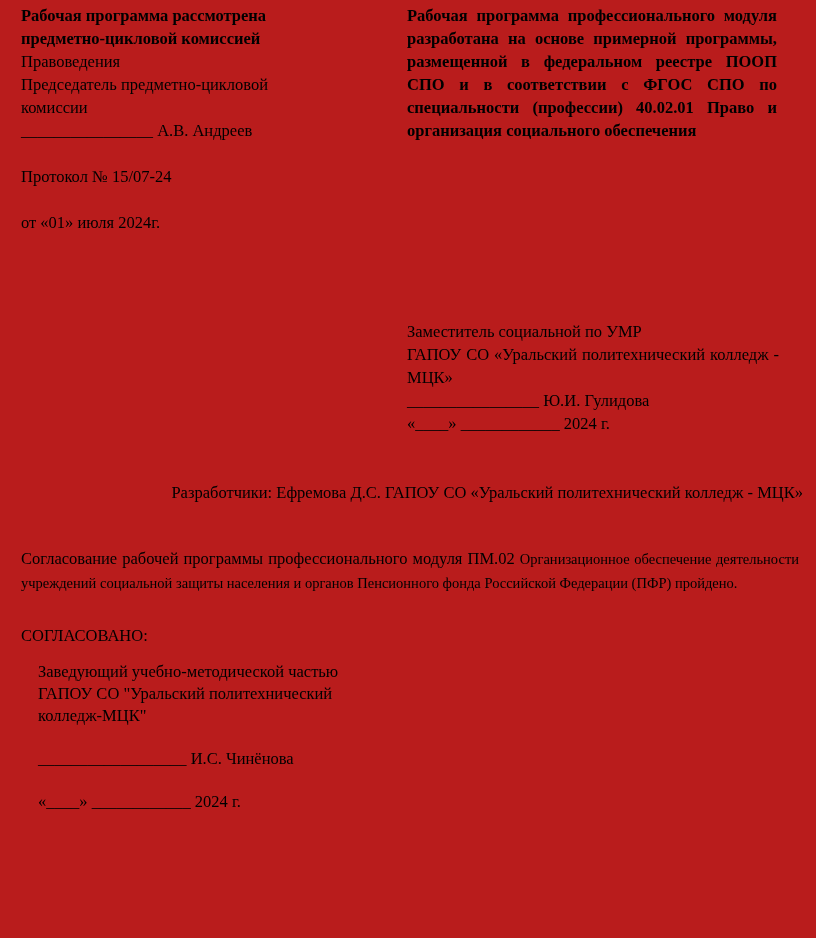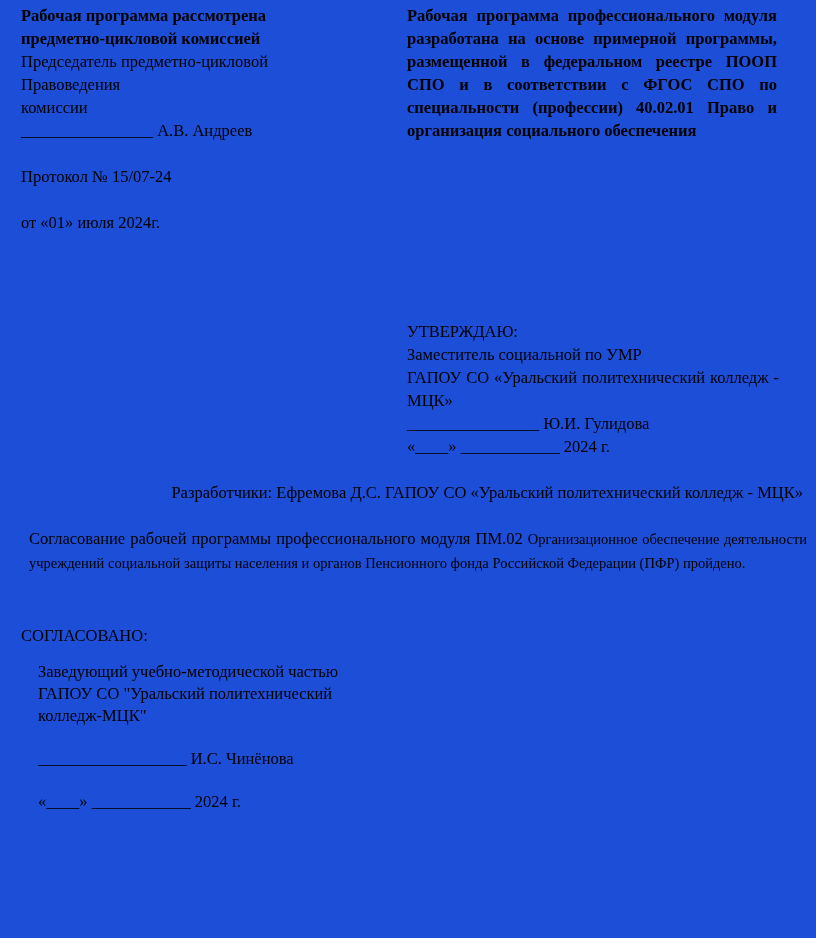--- a/index.html
+++ b/index.html
@@ -5,65 +5,64 @@
   * { margin: 0; padding: 0; box-sizing: border-box; }
   html, body { background: #ffffff; }
   body {
     font-family: "Liberation Serif", "DejaVu Serif", serif;
     color: #000000;
   }
   .page {
     position: relative;
     width: 816px;
     height: 938px;
-    background: #1d4ed8;
+    background: #b91c1c;
     overflow: hidden;
   }
   .block {
     position: absolute;
     font-size: 16.5px;
     line-height: 23px;
   }
   .bold { font-weight: bold; }
   .justify { text-align: justify; }
   .underline { }
   .blank-line { height: 23px; }
   .blank-line-sm { height: 21px; }
   .small-inline { font-size: 14.5px; }
 
   .left-top    { left: 21px;  top: 4px;   width: 292px; }
   .right-top   { left: 407px; top: 4px;   width: 370px; font-family: Liberation Serif, serif; }
   .approve     { left: 407px; top: 320px; width: 372px; }
   .developers  { left: 21px;  top: 481px; width: 782px; text-align: right; }
-  .agreement   { left: 21px;  top: 527px; width: 778px; margin-left: 8px; }
+  .agreement   { left: 21px;  top: 547px; width: 778px; }
   .agreed      { left: 21px;  top: 614px; width: 400px; margin-top: 10px; }
   .bottom      { left: 38px;  top: 661px; width: 430px; line-height: 22px; }
 </style>
 </head>
 <body>
 
 <div class="page">
 
   <div class="block left-top">
     <div class="bold">Рабочая программа рассмотрена</div>
     <div class="bold">предметно-цикловой комиссией</div>
+    <div>Правоведения</div>
     <div>Председатель предметно-цикловой</div>
-    <div>Правоведения</div>
     <div>комиссии</div>
     <div>________________ А.В. Андреев</div>
     <div class="blank-line"></div>
     <div><span>Протокол </span><span class="underline">№ 15/07-24</span></div>
     <div class="blank-line"></div>
     <div>от «01» июля  2024г.</div>
   </div>
 
   <div class="block right-top bold justify">Рабочая программа профессионального модуля разработана на основе примерной программы, размещенной в федеральном реестре ПООП СПО и в соответствии с ФГОС СПО по специальности (профессии) 40.02.01 Право и организация социального обеспечения</div>
 
   <div class="block approve">
-    <div>УТВЕРЖДАЮ:</div>
     <div>Заместитель социальной по УМР</div>
     <div class="justify"> ГАПОУ СО «Уральский политехнический колледж - МЦК»</div>
     <div>________________ Ю.И. Гулидова</div>
     <div>«____» ____________ 2024 г.</div>
   </div>
 
   <div class="block developers">Разработчики: Ефремова Д.С. ГАПОУ СО «Уральский политехнический колледж - МЦК»</div>
 
   <div class="block agreement justify"><span>Согласование рабочей программы профессионального модуля ПМ.02 </span><span class="small-inline">Организационное обеспечение деятельности учреждений социальной защиты населения и органов Пенсионного фонда Российской Федерации (ПФР) пройдено.</span></div>
 

